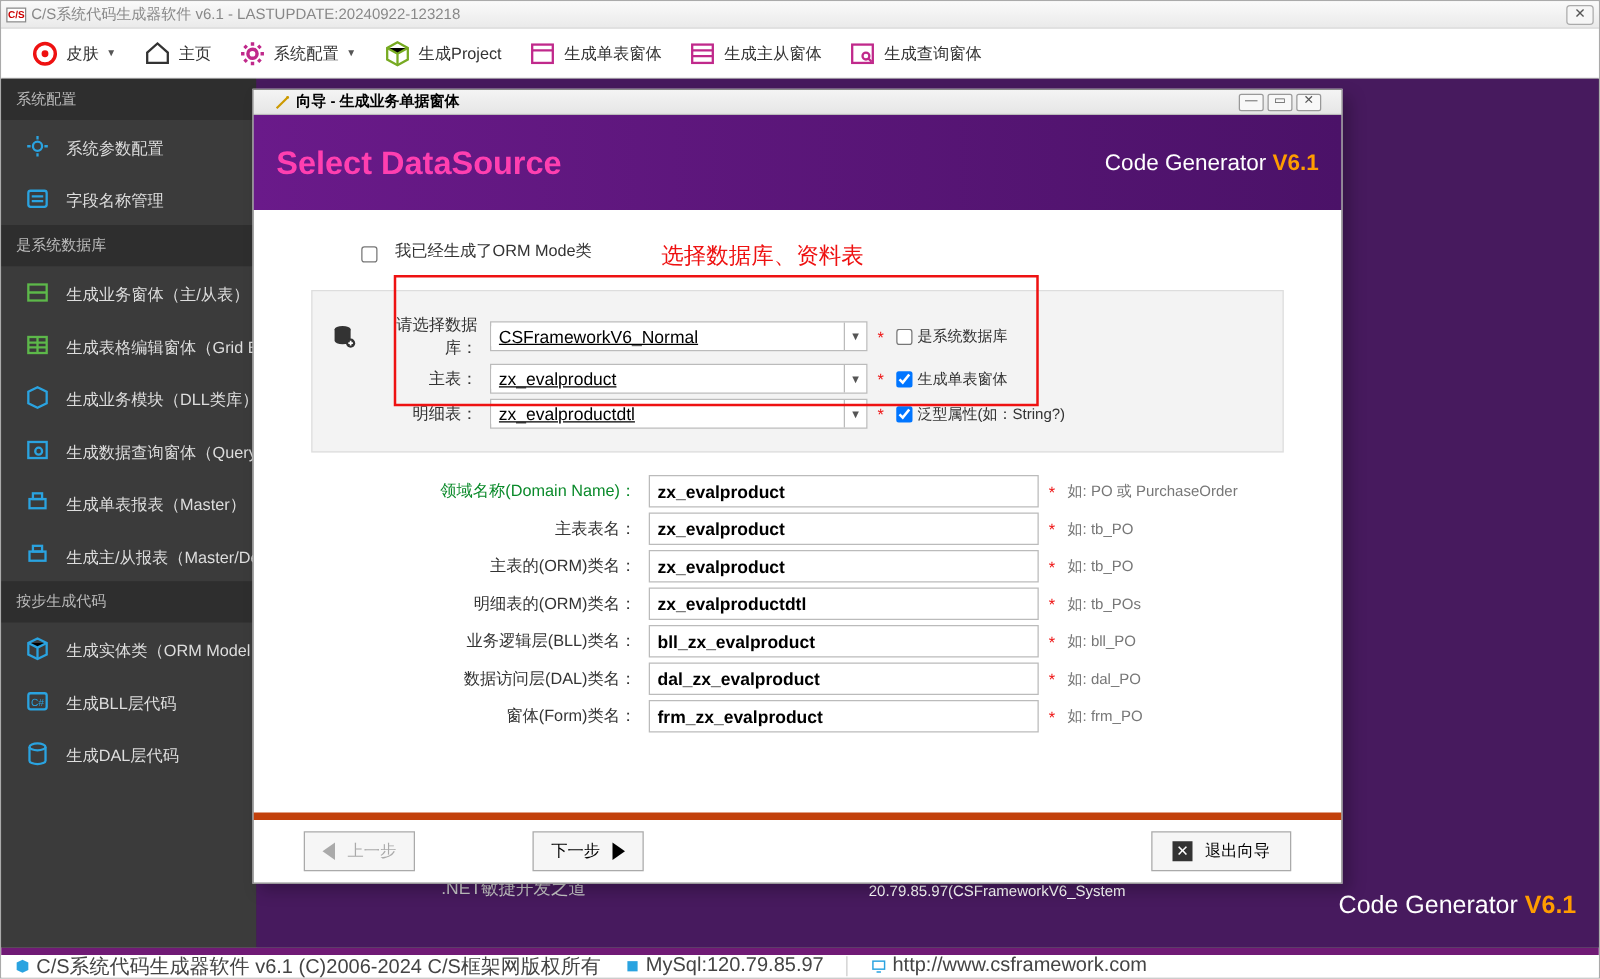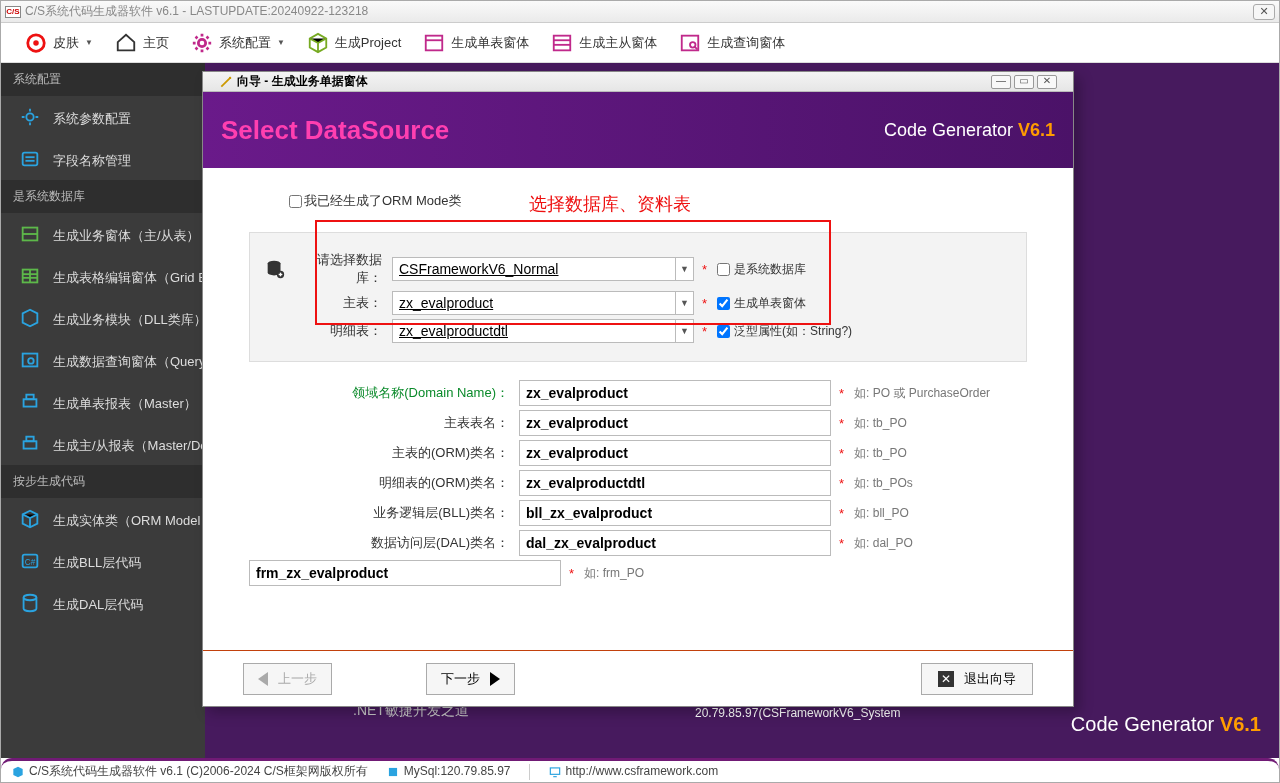--- a/index.html
+++ b/index.html
@@ -15,51 +15,51 @@
 .tb-btn svg,.tb-ico{ width:22px; height:22px; }
 .tb-btn .caret { font-size:8px; color:#555; }
 .main-area { flex:1; display:flex; background:#333; position:relative; }
 .sidebar { width:204px; background:#3b3b3b; color:#ddd; font-size:13px; display:flex; flex-direction:column; overflow:hidden;}
 .side-group-h { background:#2e2e2e; color:#bbb; padding:8px 12px; font-size:12px; }
 .side-item { display:flex; align-items:flex-end; gap:12px; padding:10px 18px; cursor:pointer; white-space:nowrap; overflow:hidden;}
 .side-item svg{ width:22px; height:22px; flex-shrink:0;}
 .content-bg { flex:1; position:relative; background:#471a5e; }
 .brand { position:absolute; right:18px; bottom:22px; font-size:20px; color:#fff; }
 .brand b{ color:#ff9c00;}
-.statusbar { height:24px; background:#fff; border-top:3px solid #701a75; display:flex; align-items:center; padding:0 10px; font-size:12px; color:#444; gap:18px;border-radius:11px;}
+.statusbar { height:24px; background:#fff; border-top:6px solid #701a75; display:flex; align-items:center; padding:0 10px; font-size:16px; color:#444; gap:18px;}
 .statusbar svg{width:14px;height:14px;vertical-align:middle;margin-right:4px;}
 .dialog { position:absolute; left:202px; top:71px; width:872px; height:636px; background:#fff; border:1px solid #888; box-shadow:6px 6px 12px rgba(0,0,0,.25); display:flex; flex-direction:column; }
 .dlg-title { height:20px; background:linear-gradient(#f4f4f4,#e6e6e6); display:flex; align-items:center; padding:0 16px; border-bottom:1px solid #bbb; font-size:12px;}
 .dlg-title .t-ico{width:14px;height:14px;margin-right:4px;}
 .dlg-title .spacer{flex:1;}
 .dlg-title .wb{ width:20px;height:14px;border:1px solid #999;border-radius:2px;background:#f8f8f8;margin-left:3px;text-align:center;line-height:10px;font-size:10px;cursor:pointer;color:#555;}
 .dlg-header { height:76px; background:linear-gradient(90deg,#6a1a8a,#4b1268); display:flex; align-items:center; padding:0 18px; color:#fff;}
 .dlg-header h1{ font-size:26px; color:#ff3fb0; font-weight:bold;}
 .dlg-header .sp{flex:1;}
 .dlg-header .gen{font-size:18px;color:#fff;}
 .dlg-header .gen b{color:#ff9c00;}
 .dlg-body { flex:1; padding:24px 46px 10px 46px; font-size:13px; color:#333; position:relative;}
-.chk-row{display:flex;align-items:center;gap:2px;margin-bottom:10px;padding-left:40px;}
+.chk-row{display:flex;align-items:flex-end;gap:14px;margin-bottom:10px;padding-left:40px;}
 .highlight-note{position:absolute;left:326px;top:24px;color:#e11;font-size:18px;}
 .red-box{position:absolute;left:112px;top:52px;width:516px;height:105px;border:2px solid #e11;pointer-events:none;}
 .form-grid{background:#f3f3f3;border:1px solid #ddd;padding:14px 14px 14px 14px;margin-top:22px;}
 .row{display:flex;align-items:center;margin:4px 0;}
 .row label{width:162px;text-align:right;padding-right:10px;color:#333;}
 .row label.green{color:#0a8a2a;}
 .row .combo{width:302px;height:24px;border:1px solid #bbb;background:#fff;display:flex;align-items:center;}
 .row .combo input{flex:1;border:none;outline:none;padding:0 6px;font-size:14px;font-family:inherit;text-decoration:underline;}
 .row .combo .dd{width:18px;height:100%;border-left:1px solid #bbb;display:flex;align-items:center;justify-content:center;font-size:9px;color:#555;cursor:pointer;}
 .row .req{color:#e11;margin:0 10px 0 8px;}
 .row .side-chk{display:flex;align-items:center;gap:4px;font-size:12px;color:#333;}
 .row .hint{color:#777;font-size:12px;}
 .plain-rows{margin-top:18px;}
 .plain-rows .row label{width:270px;}
 .plain-rows .row input.txt{width:312px;height:26px;border:1px solid #bbb;padding:0 6px;font-size:14px;font-weight:bold;font-family:inherit;}
 .db-ico{width:22px;height:22px;margin-right:6px;}
-.dlg-footer{height:56px;border-top:1px solid #c2410c;display:flex;align-items:center;padding:16px 40px;gap:41px;}
+.dlg-footer{height:56px;border-top:6px solid #c2410c;display:flex;align-items:center;padding:16px 40px;gap:41px;}
 .navbtn{height:32px;border:1px solid #aaa;background:#f6f6f6;padding:0 14px;display:flex;align-items:center;gap:10px;font-size:13px;cursor:pointer;}
 .navbtn.disabled{color:#aaa;}
 .navbtn .tri{display:inline-block;width:0;height:0;border-top:7px solid transparent;border-bottom:7px solid transparent;}
 .navbtn .tri.l{border-right:10px solid currentColor;}
 .navbtn .tri.r{border-left:10px solid currentColor;}
 .dlg-footer .sp{flex:1;}
 .exitbtn{height:32px;border:1px solid #aaa;background:#f6f6f6;padding:0 16px;display:flex;align-items:center;gap:10px;font-size:13px;cursor:pointer;}
 .exitbtn .x{width:16px;height:16px;background:#333;color:#fff;display:flex;align-items:center;justify-content:center;font-size:12px;}
 .sysline{position:absolute;left:490px;bottom:38px;color:#fff;font-size:12px;}
 .slogan{position:absolute;left:148px;bottom:38px;color:#c7c7c7;font-size:14px;}
@@ -346,20 +346,21 @@
           <span class="req">*</span>
           <span class="hint">如: bll_PO</span>
         </div>
       <div class="row">
           <label>数据访问层(DAL)类名：</label>
           <input class="txt" value="dal_zx_evalproduct" style="">
           <span class="req">*</span>
           <span class="hint">如: dal_PO</span>
         </div>
       <div class="row">
+          <label>窗体(Form)类名：</label>
           <input class="txt" value="frm_zx_evalproduct" style="">
           <span class="req">*</span>
           <span class="hint">如: frm_PO</span>
         </div>
     </div>
   </div>
   <div class="dlg-footer">
     <div class="navbtn disabled">
         <span class="tri l"></span>
         <span>上一步</span>

